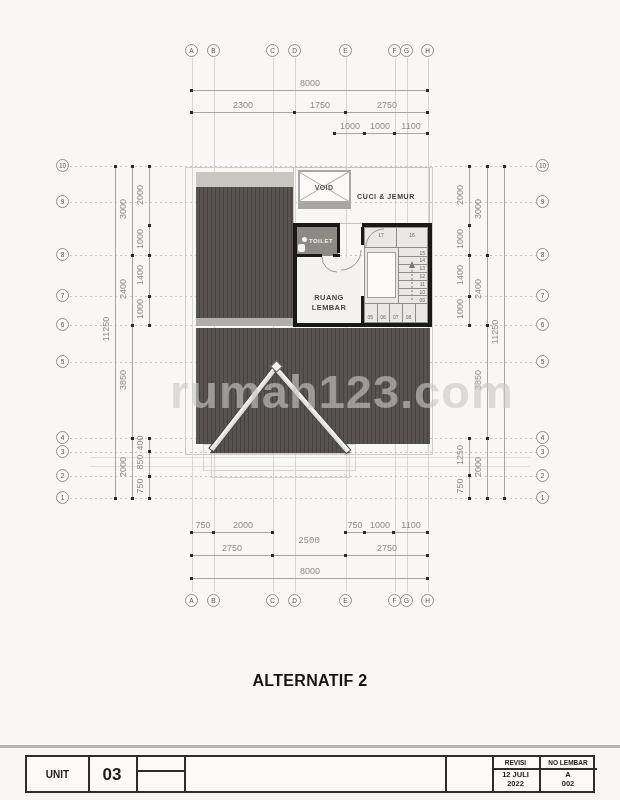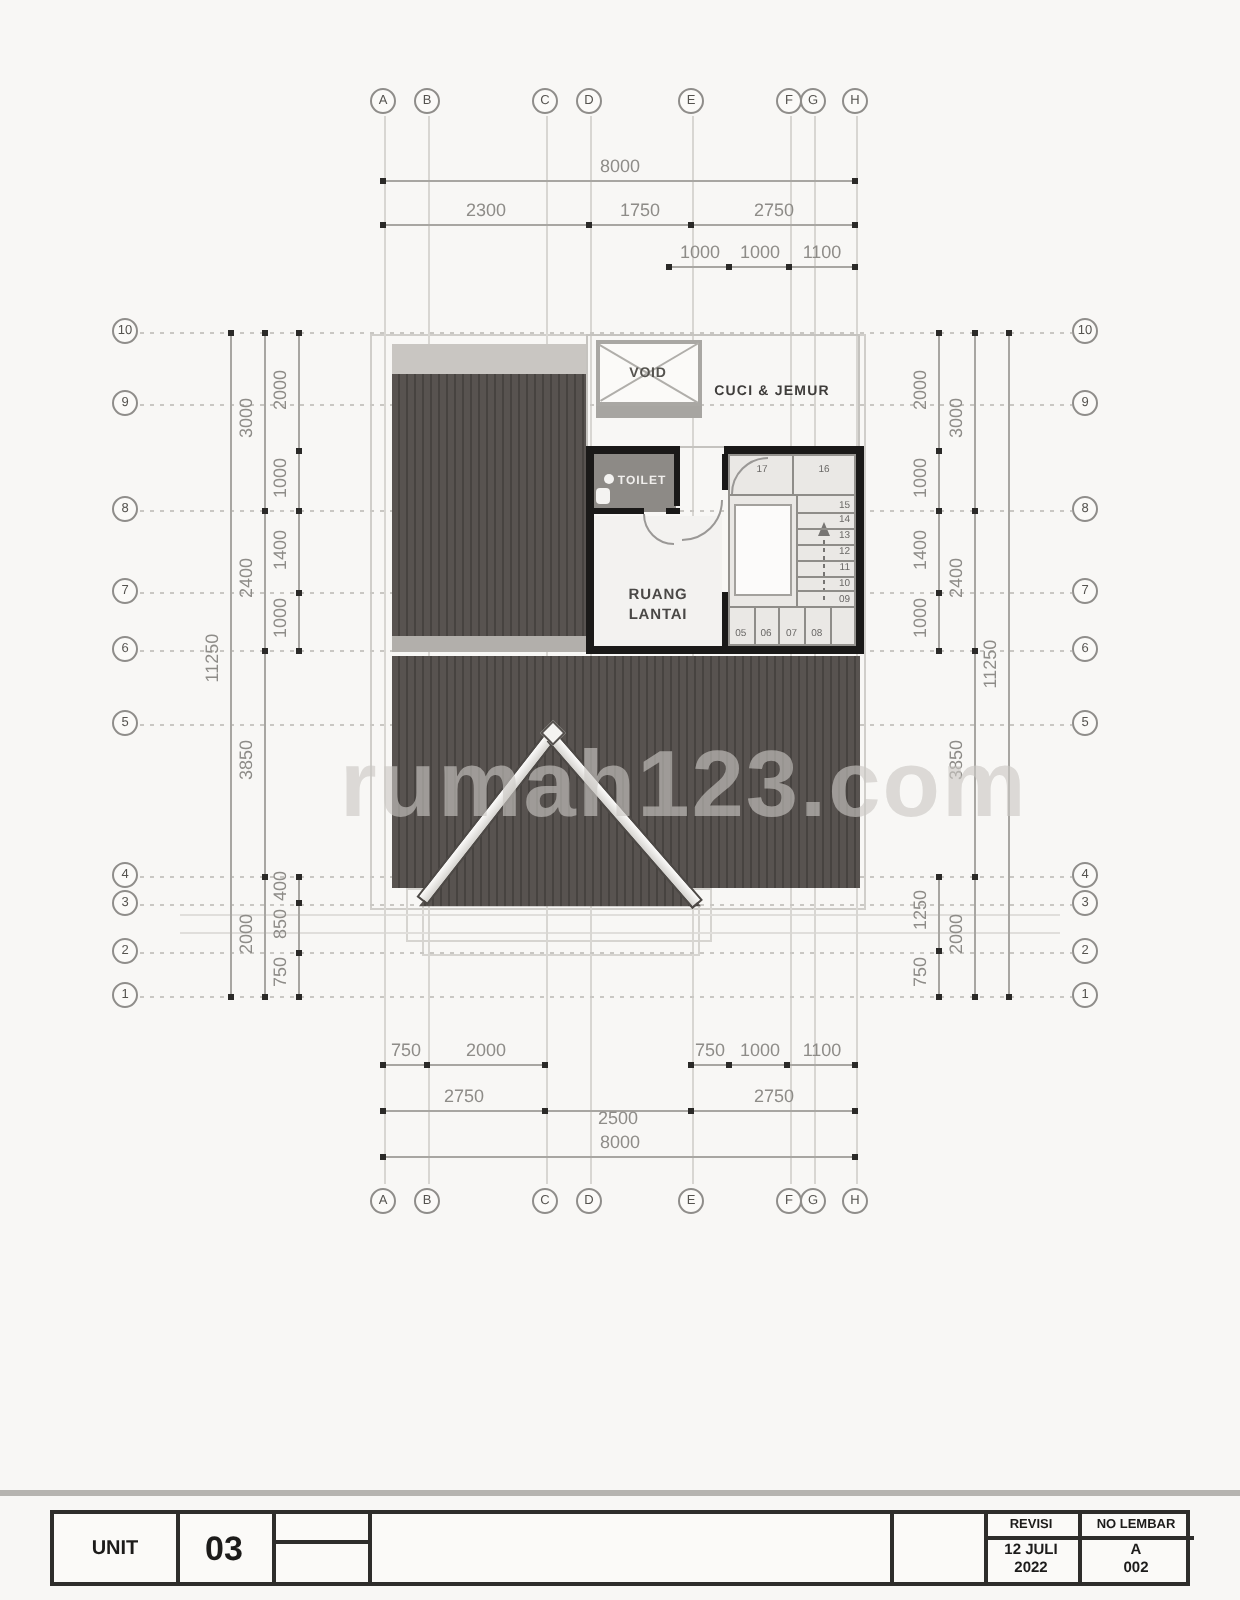--- a/index.html
+++ b/index.html
@@ -120,36 +120,37 @@
   <div class="wall" style="left:337px;top:226px;width:3px;height:27px;"></div>
   <div class="wall" style="left:296px;top:254px;width:26px;height:3px;"></div>
   <div class="wall" style="left:333px;top:254px;width:7px;height:3px;"></div>
   <div class="wall" style="left:361px;top:227px;width:3px;height:18px;"></div>
   <div class="wall" style="left:361px;top:296px;width:3px;height:27px;"></div>
 
   <div class="rlabel" id="void-label">VOID</div>
   <div class="rlabel" id="cuci-label">CUCI &amp; JEMUR</div>
   <div class="rlabel" id="toilet-label">TOILET</div>
   <div class="rlabel" id="pelayan-label1">RUANG</div>
-  <div class="rlabel" id="pelayan-label2">LANTAI</div>
+  <div class="rlabel" id="pelayan-label2">LEMBAR</div>
 
   <svg id="plan-svg" width="620" height="800">
     <path d="M322,257 A15,15 0 0,0 337,272" stroke="#9a9896" fill="none" stroke-width="1"></path>
     <path d="M361,250 A20,20 0 0,1 341,270" stroke="#9a9896" fill="none" stroke-width="1"></path>
     <path d="M366,247 A18,18 0 0,1 384,229" stroke="#9a9896" fill="none" stroke-width="1"></path>
     <path d="M412,300 L412,268" stroke="#777573" fill="none" stroke-width="1" stroke-dasharray="2,2"></path>
     <path d="M412,261 l-3,7 l6,0 z" fill="#777573"></path>
   </svg>
 
   <div style="position:absolute;left:302px;top:237px;width:5px;height:5px;border-radius:50%;background:#f4f3f1;z-index:5;"></div>
   <div style="position:absolute;left:298px;top:244px;width:7px;height:8px;border-radius:2px;background:#f4f3f1;z-index:5;"></div>
 
   <div id="watermark">rumah123.com</div>
 
   <div id="dtitle">
+    <div>ALTERNATIF 2</div>
   </div>
 
   <div id="toprule"></div>
   <div id="titleblock">
     <div class="tbv" style="left:61px;"></div>
     <div class="tbv" style="left:109px;"></div>
     <div class="tbv" style="left:157px;"></div>
     <div class="tbv" style="left:418px;"></div>
     <div class="tbv" style="left:465px;"></div>
     <div class="tbv" style="left:512px;"></div>
@@ -256,21 +257,21 @@
     <div class="dimdot" style="left: 426px; top: 531px;"></div>
     <div class="dimlab" style="left: 355px; top: 520px;">750</div>
     <div class="dimlab" style="left: 380px; top: 520px;">1000</div>
     <div class="dimlab" style="left: 411px; top: 520px;">1100</div>
     <div class="dimline" style="left: 192px; top: 555px; width: 236px; height: 1px;"></div>
     <div class="dimdot" style="left: 190px; top: 554px;"></div>
     <div class="dimdot" style="left: 271px; top: 554px;"></div>
     <div class="dimdot" style="left: 344px; top: 554px;"></div>
     <div class="dimdot" style="left: 426px; top: 554px;"></div>
     <div class="dimlab" style="left: 232px; top: 543px;">2750</div>
-    <div class="dimlab" style="left: 309px; top: 554px;">2500</div>
+    <div class="dimlab" style="left: 309px; top: 536px; font-family: Liberation Mono, monospace;">2500</div>
     <div class="dimlab" style="left: 387px; top: 543px;">2750</div>
     <div class="dimline" style="left: 192px; top: 578px; width: 236px; height: 1px;"></div>
     <div class="dimdot" style="left: 190px; top: 577px;"></div>
     <div class="dimdot" style="left: 426px; top: 577px;"></div>
     <div class="dimlab" style="left: 310px; top: 566px;">8000</div>
     <div class="dimline" style="left: 115px; top: 166px; width: 1px; height: 332px;"></div>
     <div class="dimdot" style="left: 114px; top: 165px;"></div>
     <div class="dimdot" style="left: 114px; top: 497px;"></div>
     <div class="dimlab-v" style="left: 84px; top: 324px;">11250</div>
     <div class="dimline" style="left: 132px; top: 166px; width: 1px; height: 332px;"></div>

